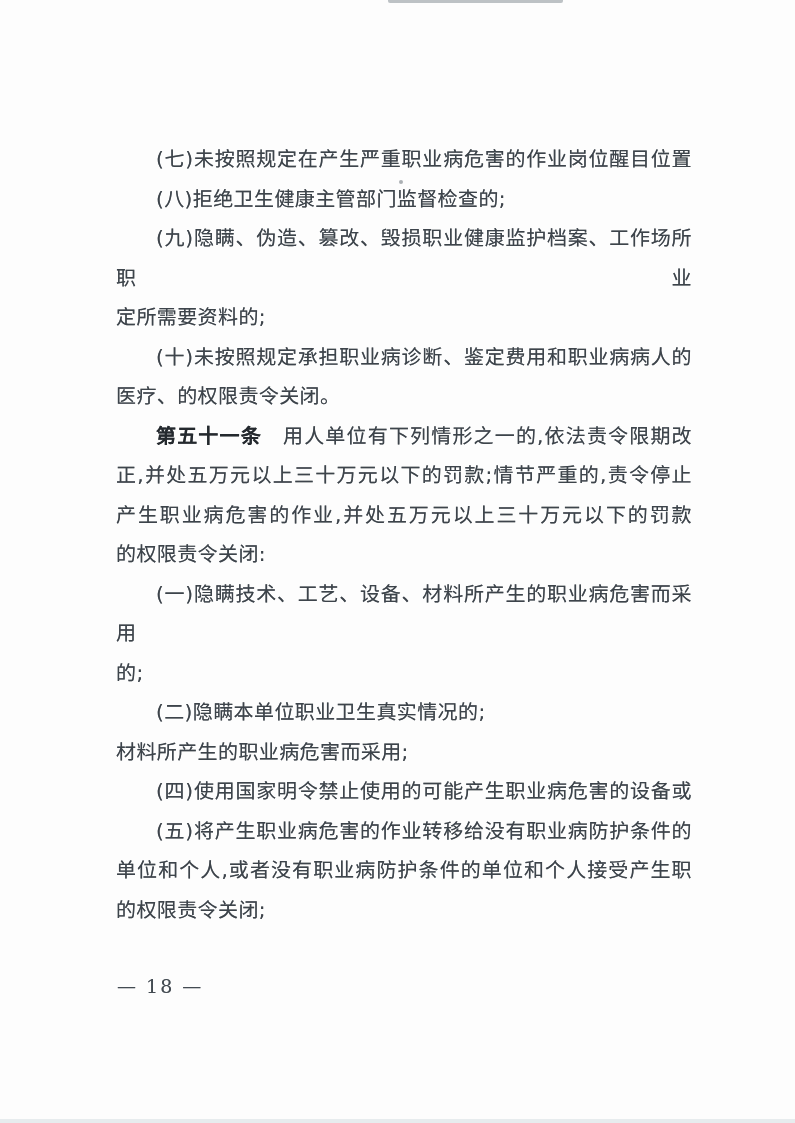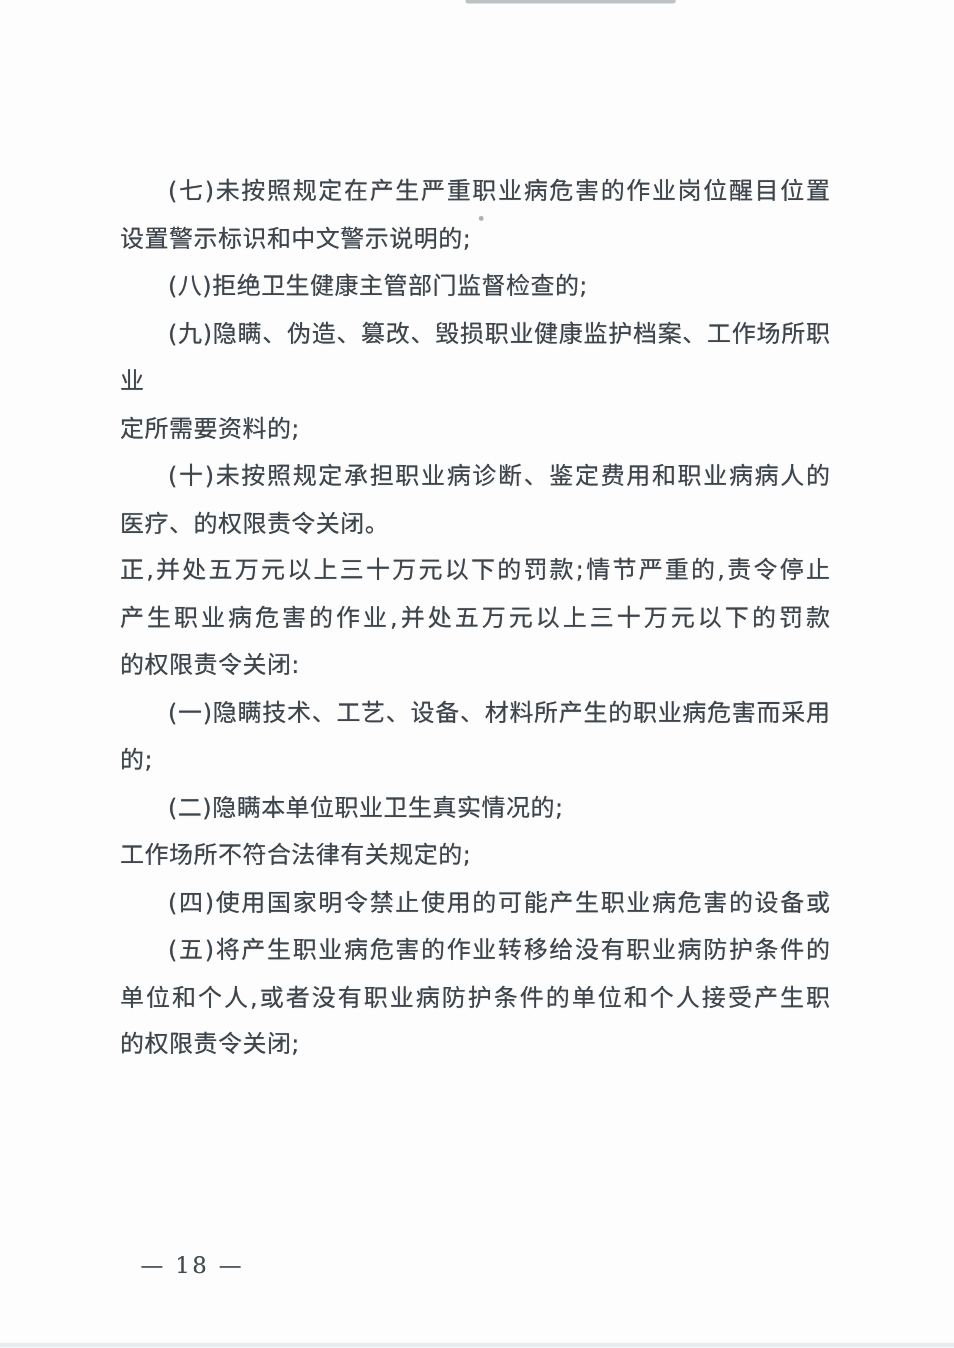--- a/index.html
+++ b/index.html
@@ -34,64 +34,64 @@
   .text-block {
     position: absolute;
     left: 100px; top: 140px;
     width: 592px;
     font-size: 20px;
     line-height: 39.5px;
     letter-spacing: 0.4px;
     color: #3d444b;
     text-shadow: 0 0 0.6px rgba(61, 68, 75, 0.6);
   }
-  .line { white-space: nowrap; }
+  .line { white-space: nowrap; margin-left: 16px; }
   .line.indent { text-indent: 2em; }
   .line.fill {
     white-space: normal;
     text-align: justify;
     text-align-last: justify;
   }
   .bold-run {
     font-weight: bold;
     color: #24292e;
     text-shadow: 0 0 0.6px rgba(36, 41, 46, 0.7);
   }
   .footer {
     position: absolute;
-    left: 117px; top: 1044px;
+    left: 117px; top: 975px;
     font-family: "DejaVu Serif", "Liberation Serif", serif;
     font-size: 19px;
     letter-spacing: 2px;
     color: #434b52;
     text-shadow: 0 0 0.5px rgba(67, 75, 82, 0.5);
   }
 </style>
 </head>
 <body>
 
 <div class="page">
   <div class="artifact-top"></div>
   <div class="speck"></div>
 
   <div class="text-block">
       <div class="line indent fill">(七)未按照规定在产生严重职业病危害的作业岗位醒目位置</div>
-      <div class="line">设置警示标识和中文警示说明的;</div>
       <div class="line indent">(八)拒绝卫生健康主管部门监督检查的;</div>
       <div class="line indent fill">(九)隐瞒、伪造、篡改、毁损职业健康监护档案、工作场所职业</div>
       <div class="line">定所需要资料的;</div>
       <div class="line indent fill">(十)未按照规定承担职业病诊断、鉴定费用和职业病病人的</div>
       <div class="line">医疗、的权限责令关闭。</div>
+      <div class="line indent fill"><span class="bold-run">第五十一条</span>　用人单位有下列情形之一的,依法责令限期改</div>
       <div class="line fill">正,并处五万元以上三十万元以下的罚款;情节严重的,责令停止</div>
       <div class="line fill">产生职业病危害的作业,并处五万元以上三十万元以下的罚款</div>
       <div class="line">的权限责令关闭:</div>
       <div class="line indent fill">(一)隐瞒技术、工艺、设备、材料所产生的职业病危害而采用</div>
       <div class="line">的;</div>
       <div class="line indent">(二)隐瞒本单位职业卫生真实情况的;</div>
-      <div class="line">工作场所不符合法律有关规定的;</div>
+      <div class="line">材料所产生的职业病危害而采用;</div>
       <div class="line indent fill">(四)使用国家明令禁止使用的可能产生职业病危害的设备或</div>
       <div class="line indent fill">(五)将产生职业病危害的作业转移给没有职业病防护条件的</div>
       <div class="line fill">单位和个人,或者没有职业病防护条件的单位和个人接受产生职</div>
       <div class="line">的权限责令关闭;</div>
     </div>
 
   <div class="footer">— 18 —</div>
 
   <div class="artifact-bottom"></div>
 </div>

